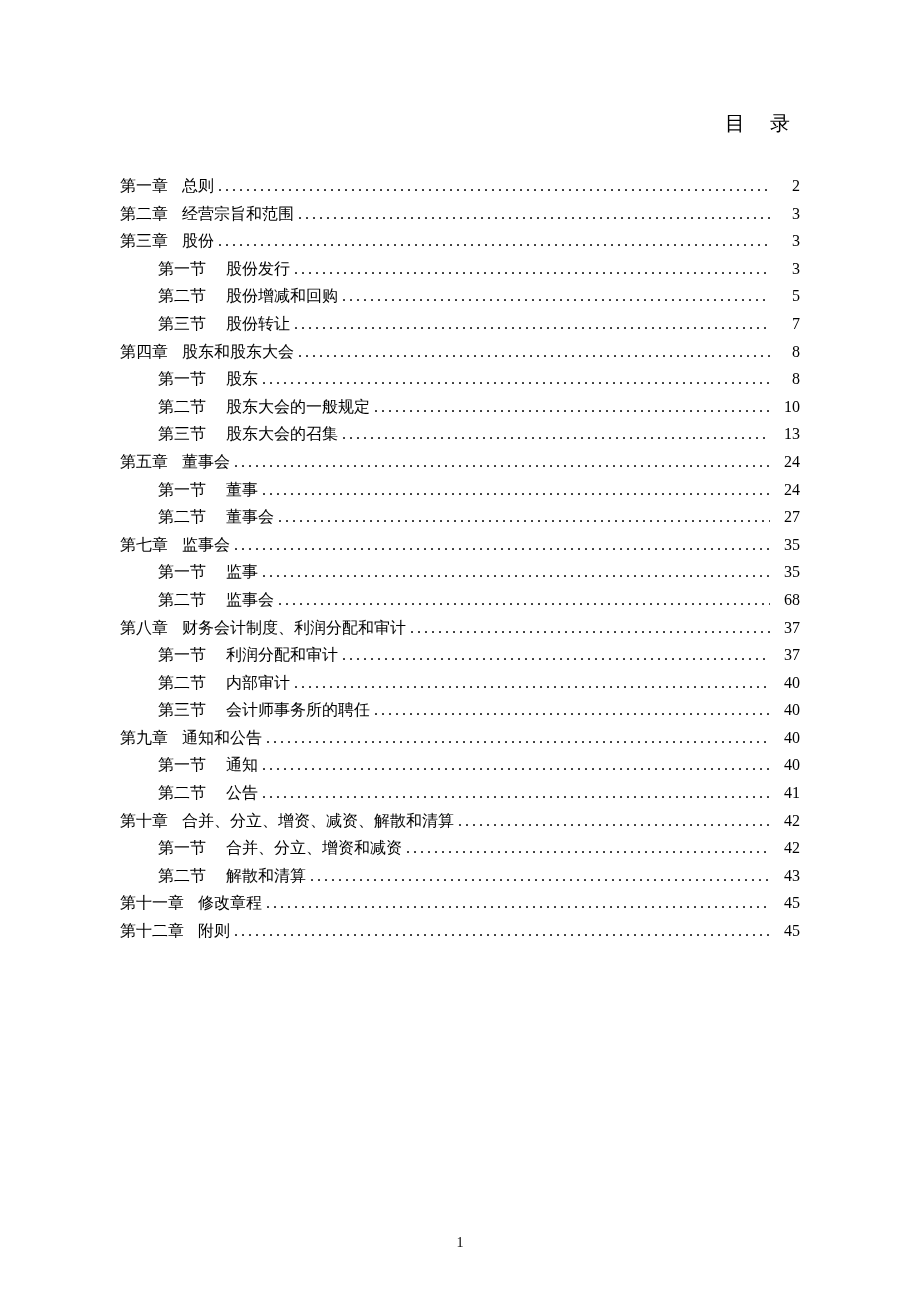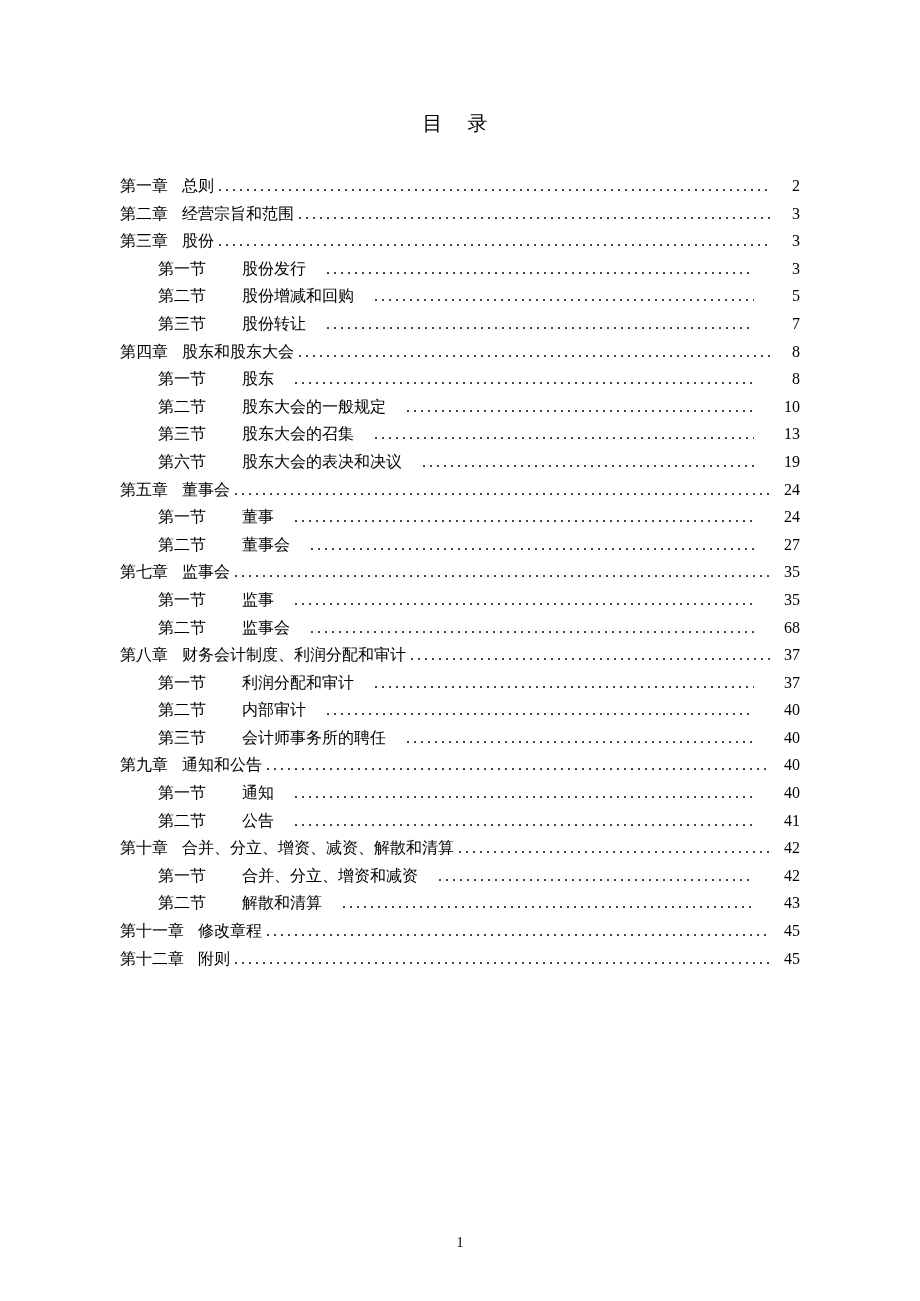--- a/index.html
+++ b/index.html
@@ -9,38 +9,37 @@
       font-family: "SimSun", "宋体", serif;
       color: #000;
       width: 920px;
       height: 1301px;
       position: relative;
     }
     .page {
       padding: 110px 120px 0 120px;
     }
     .title {
-      text-align: center;
+      text-align: right;
       font-size: 20px;
       letter-spacing: 10px;
       margin-bottom: 36px;
     }
     .toc {
       font-size: 16px;
       line-height: 1.6;
     }
     .row {
       display: flex;
       align-items: flex-end;
       white-space: nowrap;
       margin: 2px 0;
     }
     .row.indent {
       padding-left: 38px;
-      gap: 16px;
     }
     .row .prefix {
       flex: 0 0 auto;
       padding-right: 14px;
     }
     .row.indent .prefix {
       padding-right: 20px;
     }
     .row .name {
       flex: 0 0 auto;
@@ -131,26 +130,20 @@
         <span class="name">股东大会的一般规定</span>
         <span class="dots"></span>
         <span class="page-num">10</span>
       </div>
       <div class="row indent">
         <span class="prefix">第三节</span>
         <span class="name">股东大会的召集</span>
         <span class="dots"></span>
         <span class="page-num">13</span>
       </div>
-      <div class="row indent">
-        <span class="prefix">第六节</span>
-        <span class="name">股东大会的表决和决议</span>
-        <span class="dots"></span>
-        <span class="page-num">19</span>
-      </div>
       <div class="row">
         <span class="prefix">第五章</span>
         <span class="name">董事会</span>
         <span class="dots"></span>
         <span class="page-num">24</span>
       </div>
       <div class="row indent">
         <span class="prefix">第一节</span>
         <span class="name">董事</span>
         <span class="dots"></span>

